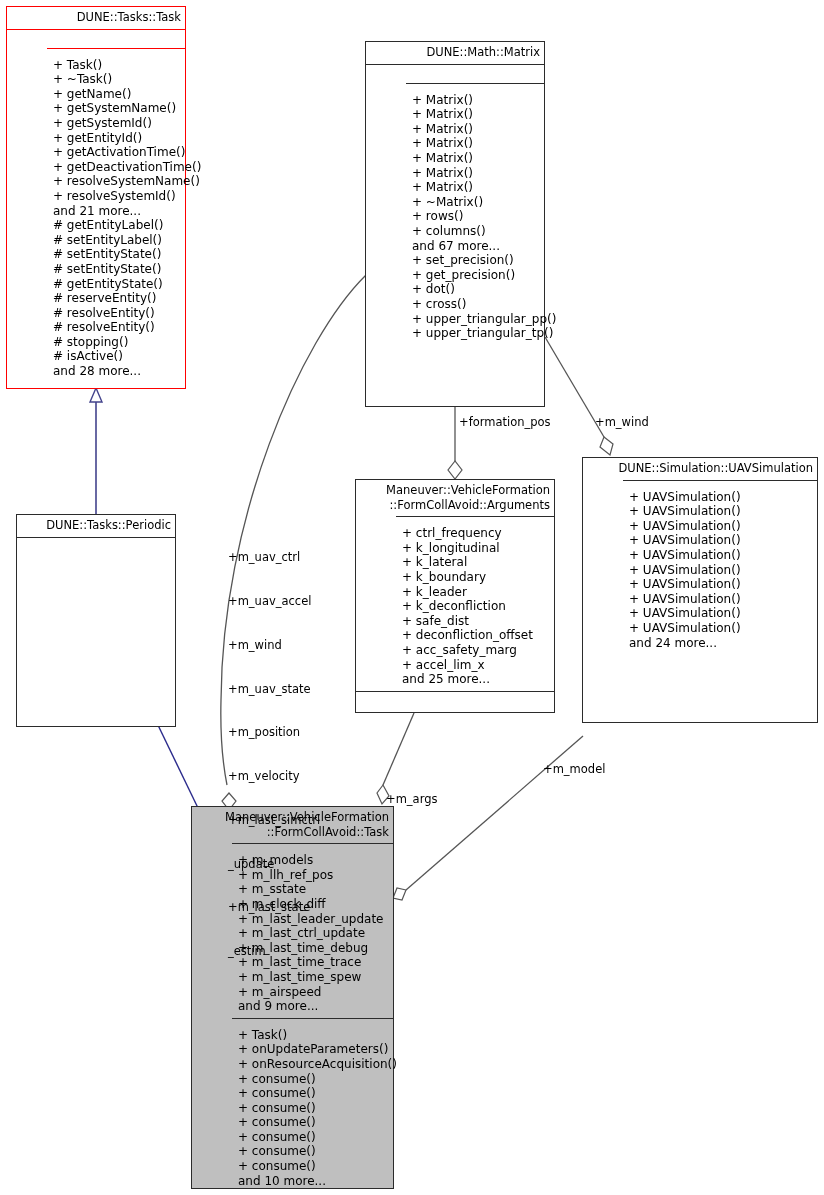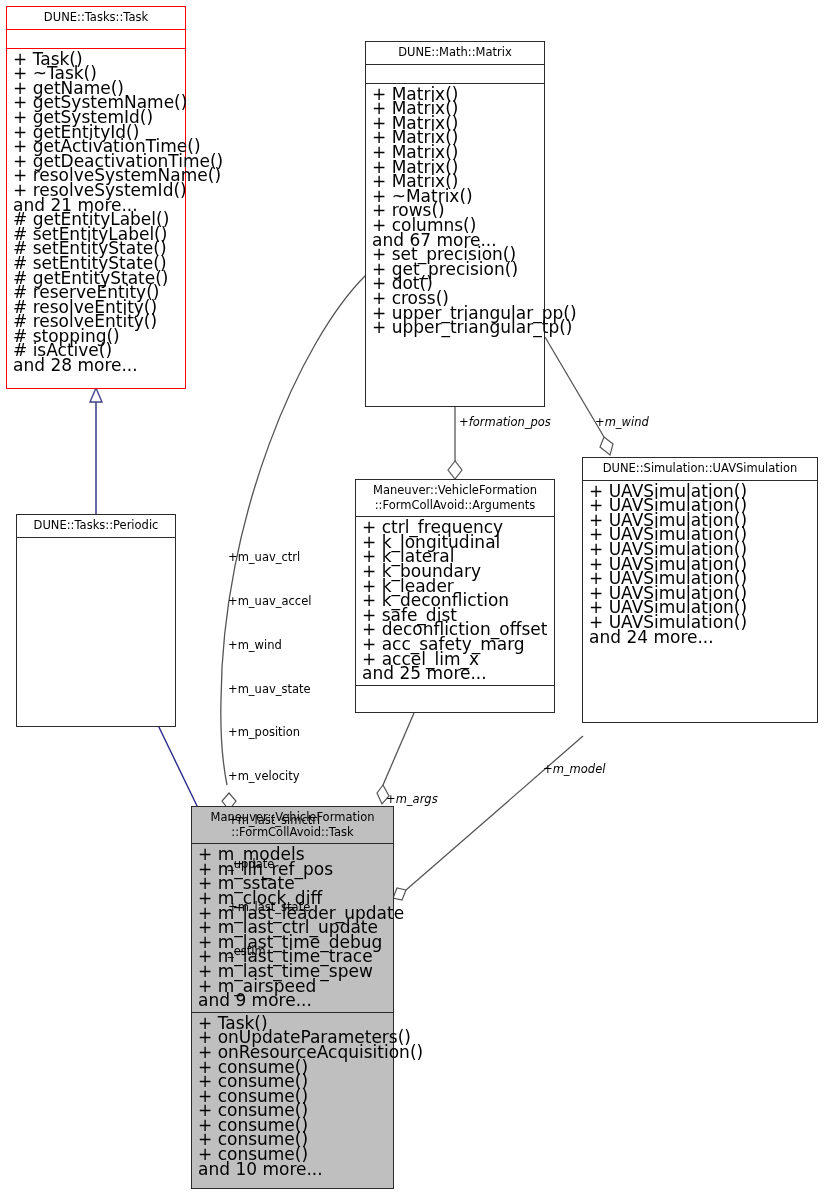--- a/index.html
+++ b/index.html
@@ -9,35 +9,35 @@
   }
   #canvas{position:absolute;left:0;top:0;width:824px;height:1195px;}
   svg.edges{position:absolute;left:0;top:0;width:824px;height:1195px;pointer-events:none;}
 
   .node{position:absolute;box-sizing:border-box;background:#ffffff;border:1px solid #2b2b2b;}
   .node.red{border:1px solid #ff0000;}
   .node.filled{background:#bfbfbf;}
 
   .sect{box-sizing:border-box;}
   .sect.title{
-    text-align:center;padding:3px 4px 4px 4px;font-size:11.5px;color:#000;
+    text-align:right;padding:3px 4px 4px 4px;font-size:11.5px;color:#000;
     line-height:14.6px;
   }
   .sect.sep{border-top:1px solid #2b2b2b;}
   .node.red .sect.sep{border-top:1px solid #ff0000;}
 
-  .sect.body{padding:3px 6px 4px 6px;font-size:17px;line-height:14.6px;color:#000;}
+  .sect.body{padding:9px 6px 4px 6px;font-size:12px;line-height:14.6px;color:#000;margin-left:40px;}
   .sect.empty{height:19px;}
   .row{white-space:nowrap;}
 
   .elabel{
     position:absolute;font-size:11.5px;line-height:14.6px;color:#000;
     white-space:pre;text-align:left;
   }
-  .elabel.left{text-align:left;font-style:italic;}
+  .elabel.left{text-align:left;}
 </style>
 </head>
 <body>
 
 <div id="canvas">
 
   <svg class="edges" viewBox="0 0 824 1195" xmlns="http://www.w3.org/2000/svg">
 
     <g>
       <line x1="96" y1="514" x2="96" y2="402" stroke="#43438c" stroke-width="1.6"></line>

